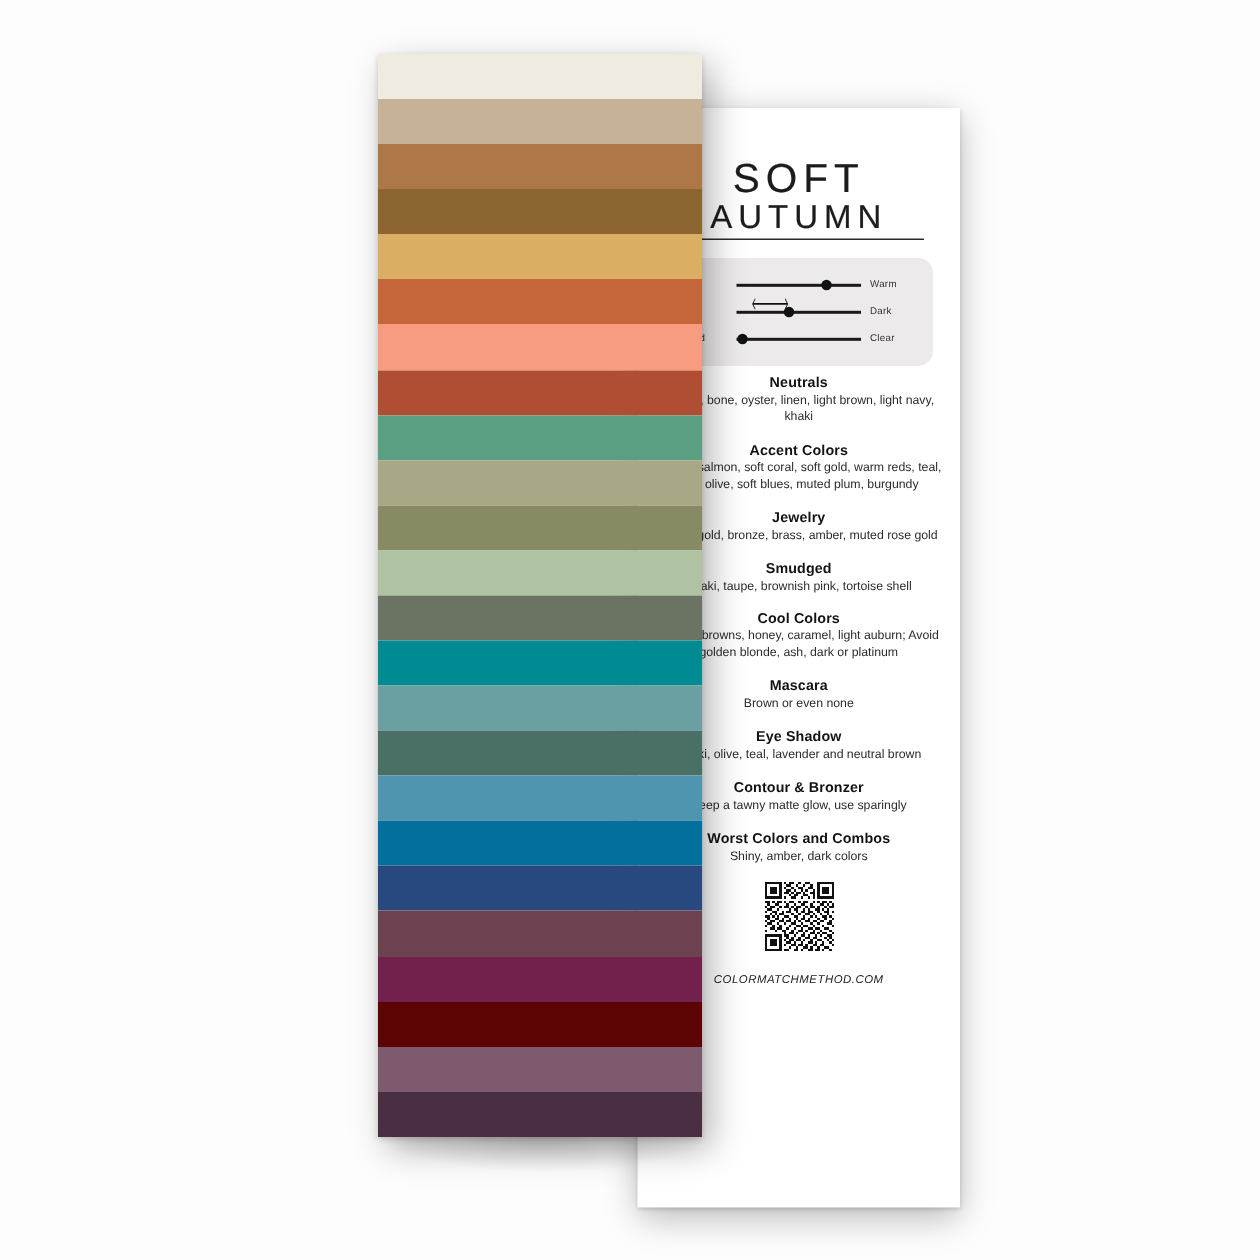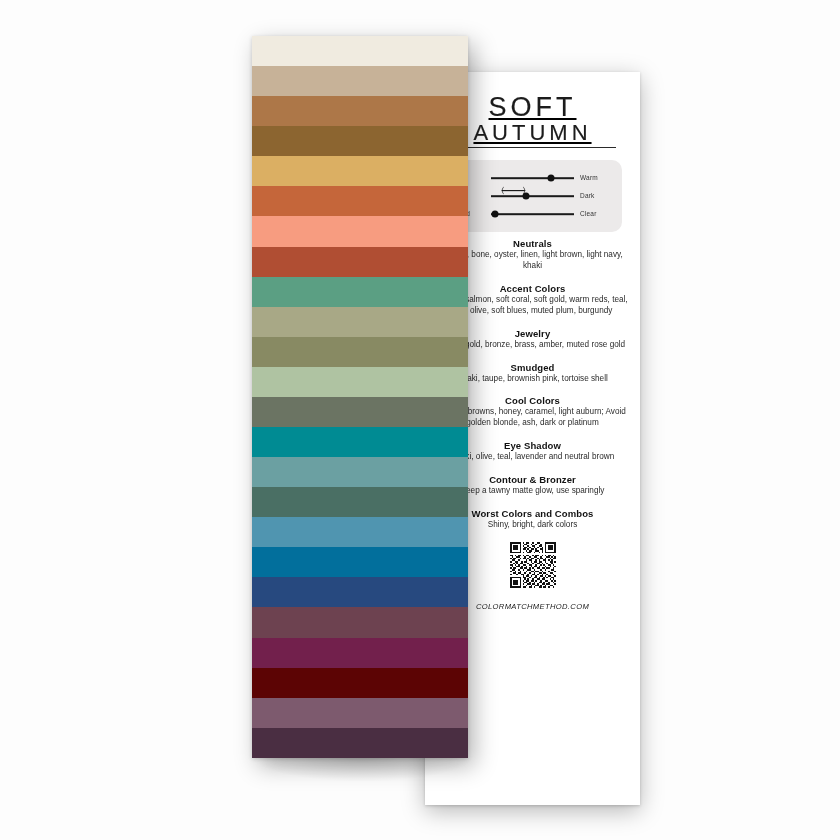--- a/index.html
+++ b/index.html
@@ -22,21 +22,21 @@
     z-index:1;
     overflow:hidden;
   }
   .card-inner{
     position:absolute;inset:0;
     padding:18px 10px 10px 10px;
     box-sizing:border-box;
     text-align:center;
   }
 
-  .title-block{margin-top:4px;text-decoration:underline;}
+  .title-block{margin-top:16px;}
   .title-line{
     font-family:"Liberation Sans", sans-serif;
     font-weight:300;
     color:#1c1c1c;
     letter-spacing:4px;
     line-height:1.02;
     -webkit-text-stroke:0.15px #1c1c1c;
   }
   .title-1{font-size:27px;}
   .title-2{font-size:22px;}
@@ -198,30 +198,34 @@
           </div>
           <div class="section">
             <h3>Smudged</h3>
             <p>Khaki, taupe, brownish pink, tortoise shell</p>
           </div>
           <div class="section">
             <h3>Cool Colors</h3>
             <p>Golden browns, honey, caramel, light auburn; Avoid golden blonde, ash, dark or platinum</p>
           </div>
           <div class="section">
+            <h3>Mascara</h3>
+            <p>Brown or even none</p>
+          </div>
+          <div class="section">
             <h3>Eye Shadow</h3>
             <p>Khaki, olive, teal, lavender and neutral brown</p>
           </div>
           <div class="section">
             <h3>Contour &amp; Bronzer</h3>
             <p>Keep a tawny matte glow, use sparingly</p>
           </div>
           <div class="section">
             <h3>Worst Colors and Combos</h3>
-            <p>Shiny, bright, dark colors</p>
+            <p>Shiny, amber, dark colors</p>
           </div>
         </div>
 
       <svg class="qr" viewBox="0 0 29 29" shape-rendering="crispEdges">
         <rect width="29" height="29" fill="#fff"></rect>
         <g fill="#111">
           <rect x="0" y="0" width="7" height="1"></rect>
             <rect x="0" y="6" width="7" height="1"></rect>
           <rect x="0" y="0" width="1" height="7"></rect>
             <rect x="6" y="0" width="1" height="7"></rect>

